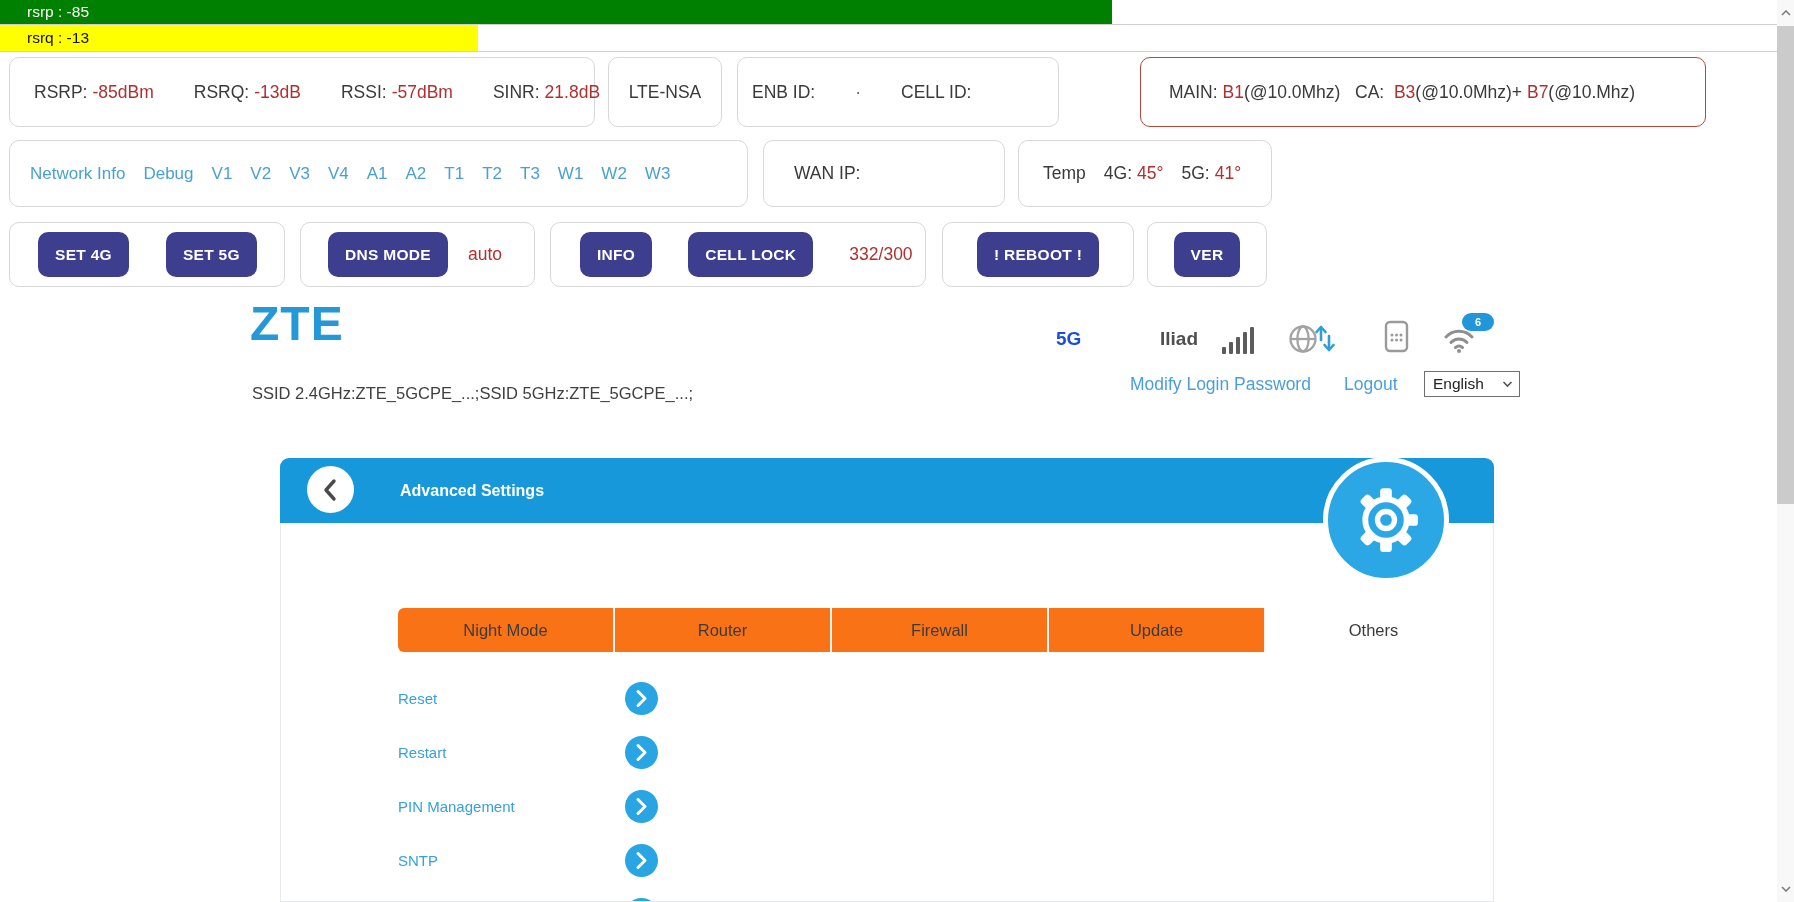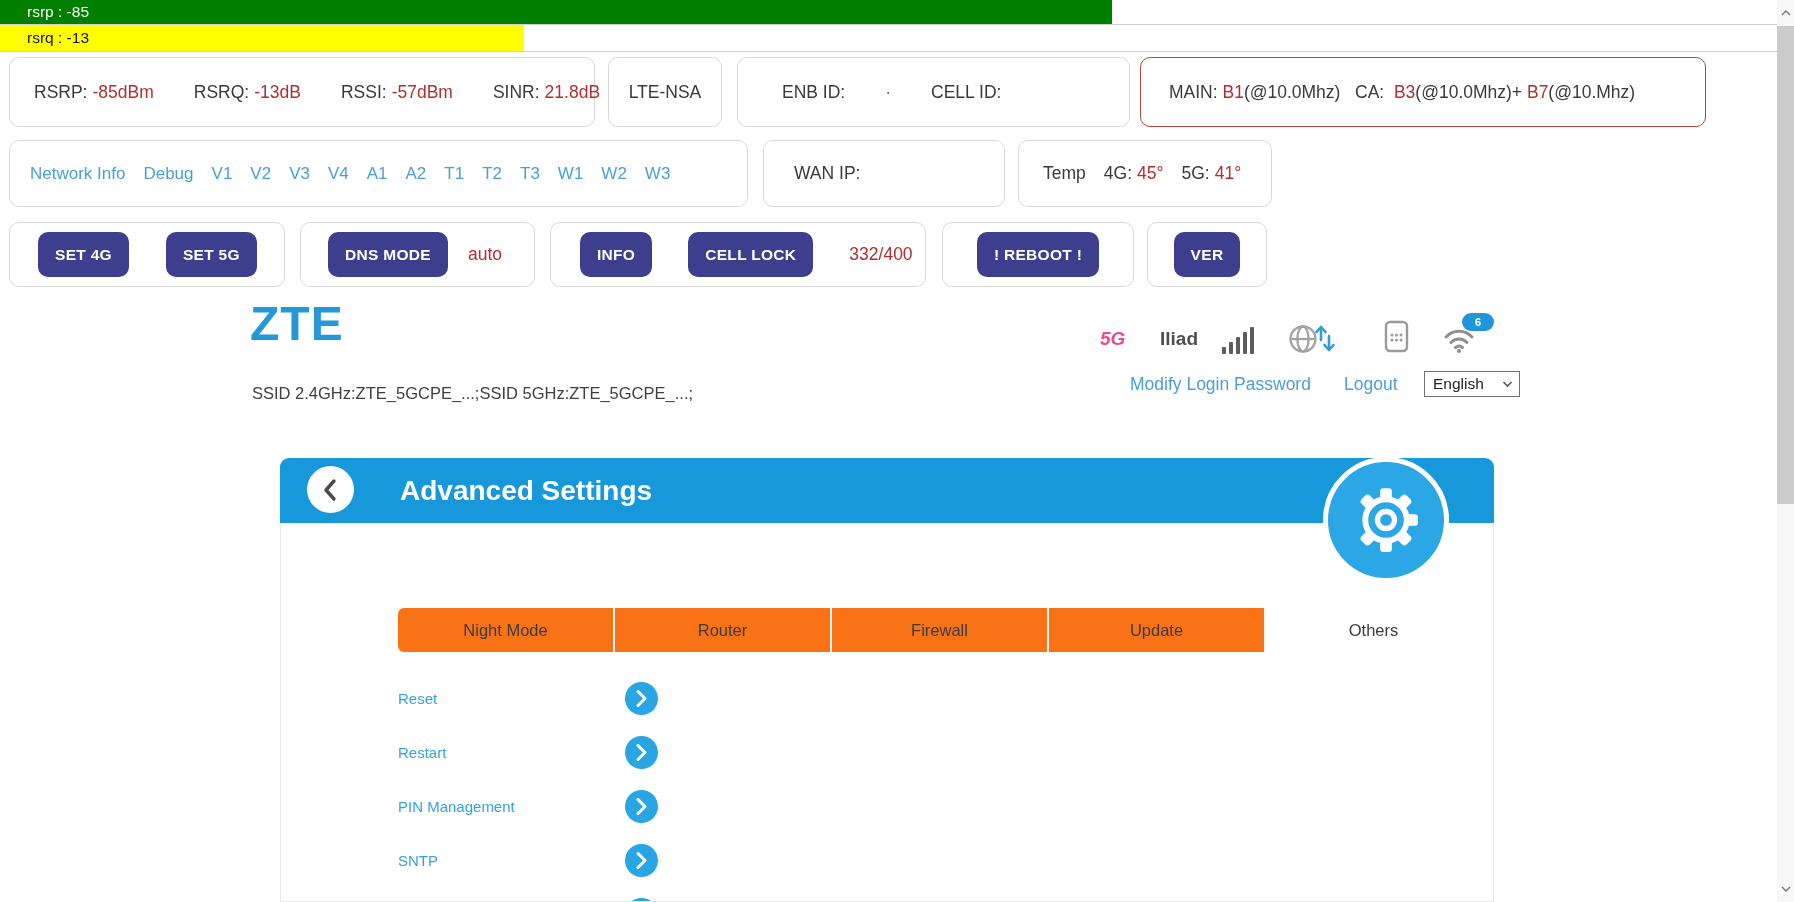--- a/index.html
+++ b/index.html
@@ -7,34 +7,34 @@
               font-family:"Liberation Sans", sans-serif; }
   .screen { position:relative; width:1794px; height:902px; background:#fff; }
 
   
   .metric-row { position:absolute; left:0; width:1777px; background:#fff; border-bottom:1px solid #cfcfcf; }
   .metric-row.r-rsrp { top:0; height:25px; }
   .metric-row.r-rsrq { top:25px; height:27px; }
   .metric-fill { height:100%; display:flex; align-items:center; padding-left:27px;
                  font-size:15.5px; white-space:pre; }
   .fill-rsrp { width:1112px; background:#008000; color:#fff; }
-  .fill-rsrq { width:524px; background:#ffff00; color:#111; }
+  .fill-rsrq { width:478px; background:#ffff00; color:#111; }
 
   
   .card { position:absolute; background:#fff; border:1px solid #d8d8d8; border-radius:10px;
           display:flex; align-items:center; font-size:17.5px; color:#3a3a3a; white-space:pre; }
   .red { color:#b03030; }
   .row1 { top:57px;  height:70px; }
   .row2 { top:140px; height:67px; }
   .row3 { top:222px; height:65px; }
 
   .c-signal { left:9px;    width:586px; padding-left:24px; gap:40px; }
   .pair { display:flex; gap:5px; }
   .c-mode  { left:608px;  width:114px; justify-content:center; }
-  .c-cell  { left:737px;  width:393px; padding-left:44px; gap:40px; }
+  .c-cell  { left:737px;  width:322px; padding-left:14px; gap:40px; }
   .c-band  { left:1140px; width:566px; padding-left:28px; border:1.5px solid #b4493b; }
 
   .c-links { left:9px;    width:739px; padding-left:20px; gap:18px; }
   .c-links a { color:#4aa1d1; text-decoration:none; font-size:17px; }
   .c-wan   { left:763px;  width:242px; padding-left:30px; }
   .c-temp  { left:1018px; width:254px; padding-left:24px; gap:18px; }
 
   .c-set   { left:9px;    width:276px; padding-left:28px; gap:37px; }
   .c-dns   { left:300px;  width:235px; padding-left:27px; gap:20px; }
   .c-info  { left:550px;  width:376px; padding-left:29px; gap:36px; }
@@ -42,39 +42,39 @@
   .c-ver   { left:1147px; width:120px; justify-content:center; }
 
   .btn { background:#3e3e8e; color:#fff; font-weight:bold; font-size:15.5px; border:none;
          border-radius:10px; height:45px; padding:0 17px; display:flex; align-items:center;
          justify-content:center; letter-spacing:.3px; cursor:pointer; white-space:pre; }
 
   
   .logo { position:absolute; left:250px; top:296px; font-size:48px; font-weight:800;
           color:#2598d8; letter-spacing:1px; }
   .ssid { position:absolute; left:252px; top:372px; font-size:16.5px; color:#404040;margin-top:12px; }
-  .nettype  { position:absolute; left:1100px; top:328px; font-size:19px; font-weight:bold; color:#ec4899;font-style:italic; }
+  .nettype  { position:absolute; left:1056px; top:328px; font-size:19px; font-weight:bold; color:#1d4ed8; }
   .operator { position:absolute; left:1160px; top:328px; font-size:19px; font-weight:bold; color:#4f4f4f; }
   .ic { position:absolute; }
   .badge { position:absolute; left:1462px; top:313px; width:32px; height:18px; background:#2196db;
            border-radius:9px; color:#fff; font-size:11px; font-weight:bold; display:flex;
            align-items:center; justify-content:center; }
   .acct-link { position:absolute; top:374px; font-size:17.5px; color:#4a9fd9; text-decoration:none; }
   .lang { position:absolute; left:1424px; top:371px; width:96px; height:26px; border:1px solid #6f6f6f;
           display:flex; align-items:center; justify-content:space-between; padding:0 6px 0 8px;
           font-size:15.5px; color:#222; background:#fff; cursor:pointer; }
 
   
   .panel { position:absolute; left:280px; top:458px; width:1214px; height:444px; }
   .panel-header { position:absolute; left:0; top:0; right:0; height:65px; background:#1798da;
                   border-radius:9px 9px 0 0; }
   .back-btn { position:absolute; left:27px; top:8px; width:47px; height:47px; border-radius:50%;
               background:#fff; display:flex; align-items:center; justify-content:center; cursor:pointer; }
   .panel-title { position:absolute; left:120px; top:0; height:65px; display:flex; align-items:center;
-                 color:#fff; font-size:28px; font-weight:bold; }
+                 color:#fff; font-size:16px; font-weight:bold; }
   .gear-badge { position:absolute; left:1043px; top:-1px; width:126px; height:126px; border-radius:50%;
                 background:#2aa7e4; border:5px solid #fff; display:flex; align-items:center;
                 justify-content:center; z-index:3; }
   .panel-body { position:absolute; left:0; top:65px; right:0; bottom:0; background:#fff;
                 border:1px solid #e6e9eb; border-top:none; overflow:hidden; }
   .tabbar { position:absolute; left:117px; top:85px; width:1083px; height:44px; background:#f97316;
             border-radius:6px; display:flex; }
   .tab { flex:1; display:flex; align-items:center; justify-content:center; font-size:16.5px;
          color:#3b3b3b; cursor:pointer; border-right:2px solid #f6f6f6; }
   .tab:last-child { border-right:none; }
@@ -184,21 +184,21 @@
   </div>
 
   <div class="card row3 c-dns">
     <button class="btn">DNS MODE</button>
     <span class="red">auto</span>
   </div>
 
   <div class="card row3 c-info">
     <button class="btn">INFO</button>
     <button class="btn">CELL LOCK</button>
-    <span class="red">332/400</span>
+    <span class="red">332/300</span>
   </div>
 
   <div class="card row3 c-reboot">
     <button class="btn">! REBOOT !</button>
   </div>
 
   <div class="card row3 c-ver">
     <button class="btn">VER</button>
   </div>
 

